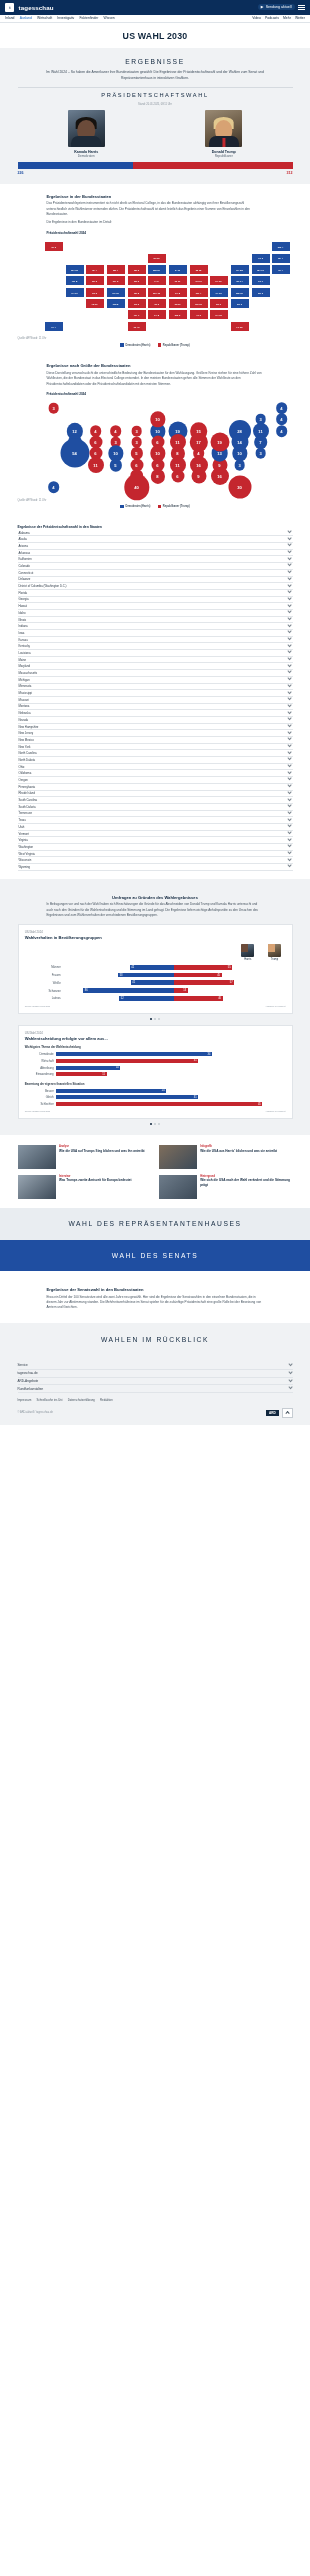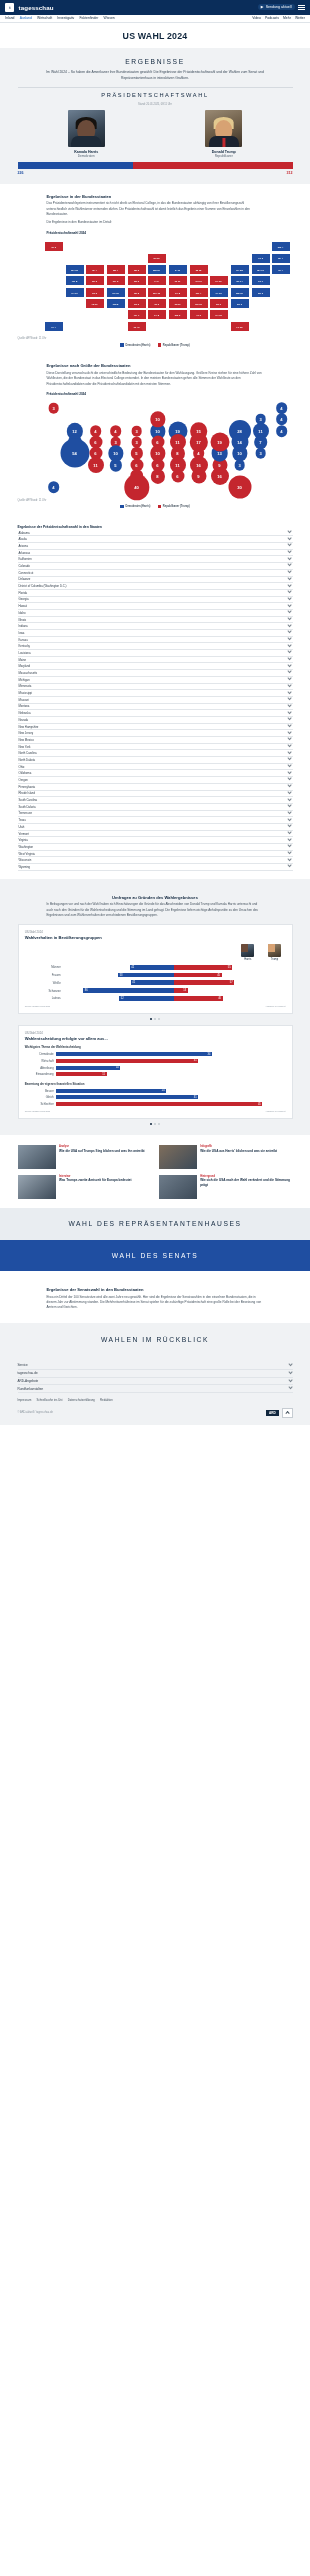--- a/index.html
+++ b/index.html
@@ -244,21 +244,21 @@
     <a href="#">Wissen</a>
     <div class="nav-right">
       <a href="#">Video</a>
       <a href="#">Podcasts</a>
       <a href="#">Mehr</a>
       <a href="#">Wetter</a>
     </div>
   </div>
 
   <div class="white">
-    <h1 class="page-title">US WAHL 2024</h1>
+    <h1 class="page-title">US WAHL 2030</h1>
   </div>
 
   <div class="band">
     <div class="wrap">
       <h2 class="section-title">ERGEBNISSE</h2>
       <div class="lede">Im Wahl 2024 – So haben die Amerikaner ihre Bundesstaaten gewählt: Die Ergebnisse der Präsidentschaftswahl und der Wahlen zum Senat und Repräsentantenhaus in interaktiven Grafiken.</div>
       <div class="rule"></div>
       <h2 class="section-title" style="font-size:5.7px;">PRÄSIDENTSCHAFTSWAHL</h2>
       <div style="text-align:center;font-size:2.6px;color:#8b959e;">Stand: 20.01.2025, 08:11 Uhr</div>
 

